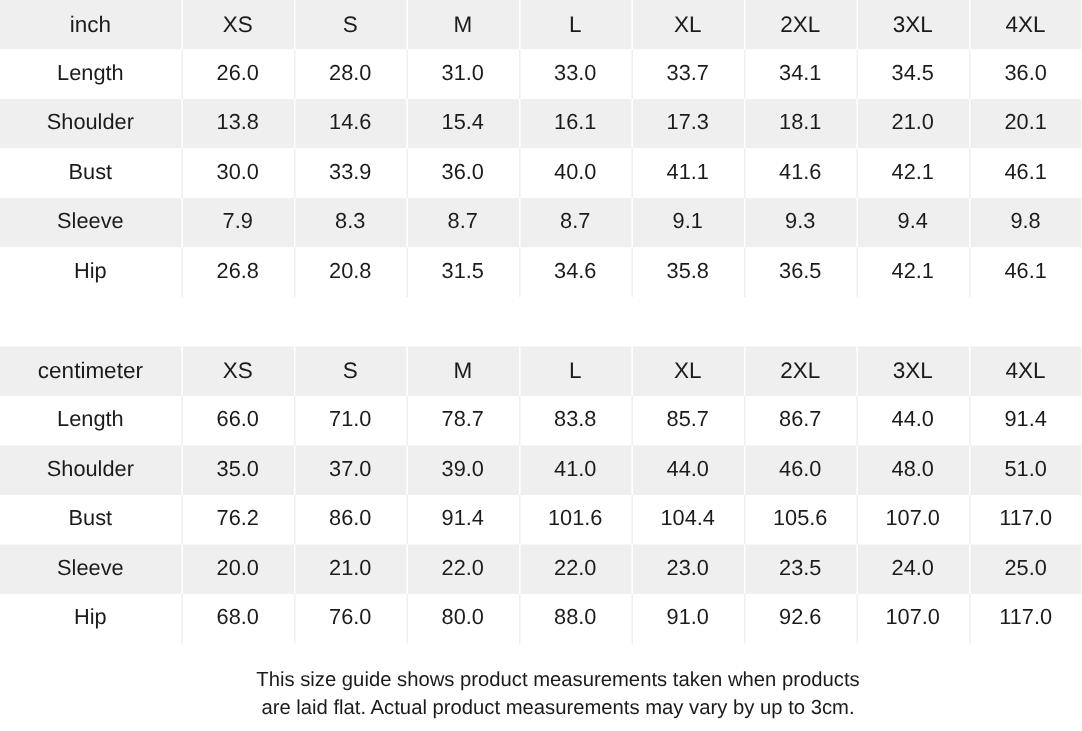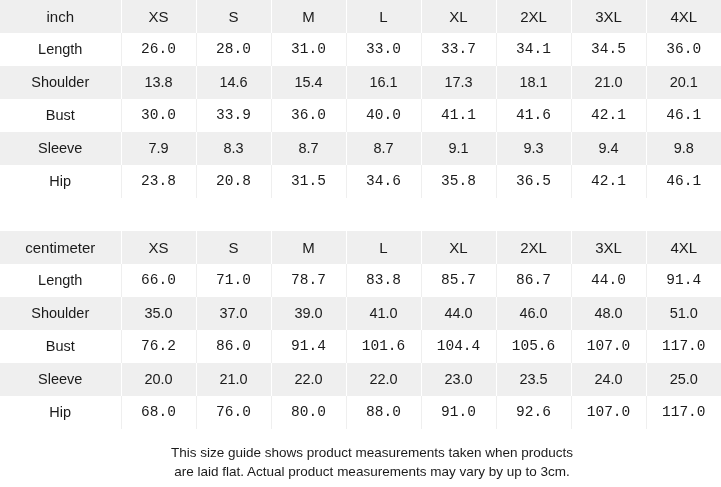--- a/index.html
+++ b/index.html
@@ -38,21 +38,21 @@
   col.c0 { width: 121px; }
   col.cx { width: 75px; }
   
   tr.shaded td { background: #efefef; }
   tr.plain td { background: #ffffff; }
   
   table.size-table td.sep {
     border-left: 1px solid #ffffff;
   }
   tr.shaded td.sep { border-left: 1px solid #ffffff; }
-  tr.plain td.sep { border-left: 1px solid #efefef; font-family: Liberation Mono, monospace; }
+  tr.plain td.sep { border-left: 1px solid #efefef; }
   
   tr.head td {
     background: #efefef;
     font-size: 15px;
     margin-left: 16px;
   }
   tr.head td.label {
     text-align: center;
   }
   .gap-row td {
@@ -142,21 +142,21 @@
         <td class="sep">8.7</td>
         <td class="sep">8.7</td>
         <td class="sep">9.1</td>
         <td class="sep">9.3</td>
         <td class="sep">9.4</td>
         <td class="sep">9.8</td>
       </tr>
 
       <tr class="plain">
         <td>Hip</td>
-        <td class="sep">23.8</td>
+        <td class="sep">26.8</td>
         <td class="sep">20.8</td>
         <td class="sep">31.5</td>
         <td class="sep">34.6</td>
         <td class="sep">35.8</td>
         <td class="sep">36.5</td>
         <td class="sep">42.1</td>
         <td class="sep">46.1</td>
       </tr>
 
       <tr class="gap-row">

